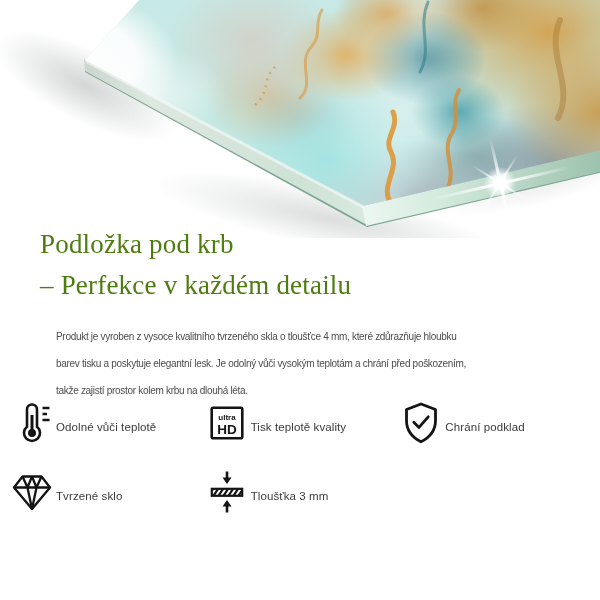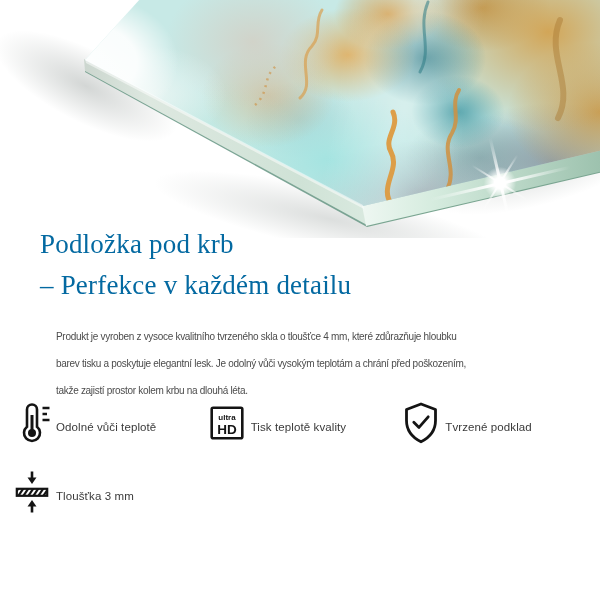--- a/index.html
+++ b/index.html
@@ -60,21 +60,21 @@
     background:radial-gradient(circle,#fff 0 25%,rgba(255,255,255,.6) 45%,rgba(255,255,255,0) 72%);}
   .s-ray{background:linear-gradient(90deg,rgba(255,255,255,0),#fff 45% 55%,rgba(255,255,255,0));}
   .s-h{left:-72px;top:-1.5px;width:144px;height:3px;}
   .s-v{left:-1.5px;top:-46px;width:3px;height:92px;
     background:linear-gradient(180deg,rgba(255,255,255,0),#fff 45% 55%,rgba(255,255,255,0));}
   .s-d1{left:-33px;top:-1px;width:66px;height:2px;transform:rotate(45deg);}
   .s-d2{left:-33px;top:-1px;width:66px;height:2px;transform:rotate(-45deg);}
 
   
   .title{position:absolute;left:40px;top:224px;margin:0;white-space:pre-line;
-    font-family:"Liberation Serif",serif;font-weight:400;color:#0369a1;
+    font-family:"Liberation Serif",serif;font-weight:400;color:#4d7c0f;
     font-size:27px;line-height:41px;letter-spacing:.2px;}
   .desc{position:absolute;left:40px;top:307px;margin:16px;width:552px;white-space:pre-line;
     color:#4c4c4c;font-size:10px;line-height:27px;letter-spacing:-.3px;}
 
   
   .features{position:absolute;left:8px;top:397px;width:584px;display:grid;
     grid-template-columns:repeat(3,1fr);row-gap:17px;}
   .feature{display:flex;align-items:center;}
   .icon-box{height:52px;display:flex;align-items:center;justify-content:center;}
   .f-label{margin-top:7px;font-size:11.5px;color:#3a3a3a;letter-spacing:.1px;}
@@ -145,23 +145,32 @@
       <div class="f-label">Tisk teplotě kvality</div>
     </div>
 
     <div class="feature">
       <div class="icon-box">
         <svg class="f-icon" width="48" height="48" viewBox="0 0 48 48">
           <path d="M24 5 L38.5 10.5 V21.5 C38.5 31.5 32.5 38.5 24 42.8 C15.5 38.5 9.5 31.5 9.5 21.5 V10.5 Z" stroke-width="2.8" stroke-linejoin="round"></path>
           <path d="M16.8 23.2 L22 28.4 L31.2 17.8" stroke-width="2.8" stroke-linecap="round" stroke-linejoin="round"></path>
         </svg>
       </div>
-      <div class="f-label">Tvrzené podklad</div>
+      <div class="f-label">Chrání podklad</div>
     </div>
 
+    <div class="feature">
+      <div class="icon-box">
+        <svg class="f-icon" width="48" height="48" viewBox="0 0 48 48">
+          <path d="M14.5 8.5 H33.5 L42 19.5 L24 41 L6 19.5 Z" stroke-width="2.3" stroke-linejoin="round"></path>
+          <path d="M6 19.5 H42 M14.5 8.5 L19.5 19.5 L24 41 M33.5 8.5 L28.5 19.5 L24 41 M24 8.5 L19.5 19.5 M24 8.5 L28.5 19.5" stroke-width="2.3" stroke-linejoin="round"></path>
+        </svg>
+      </div>
+      <div class="f-label">Tvrzené sklo</div>
+    </div>
 
 
     <div class="feature">
       <div class="icon-box">
         <svg class="f-icon" width="48" height="48" viewBox="0 0 48 48">
           <defs>
               <clipPath id="barClip">
                 <rect x="9" y="21" width="30" height="6.5"></rect>
               </clipPath>
             </defs>

